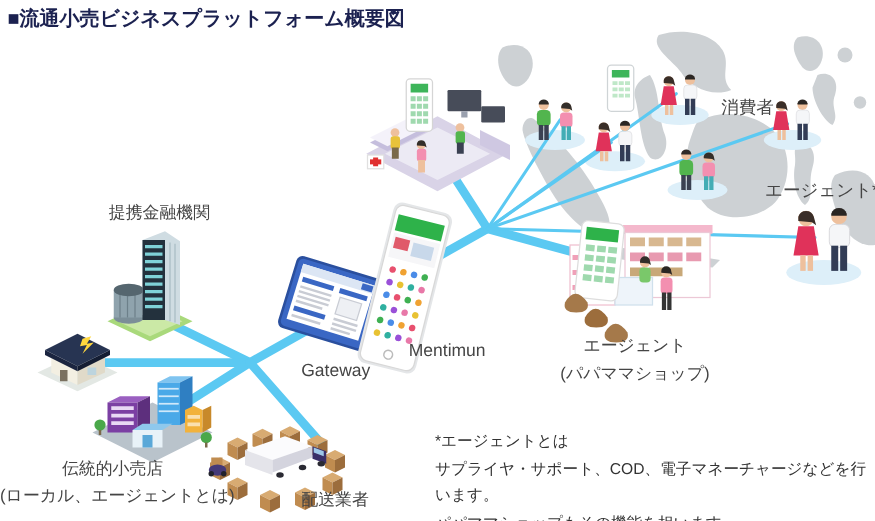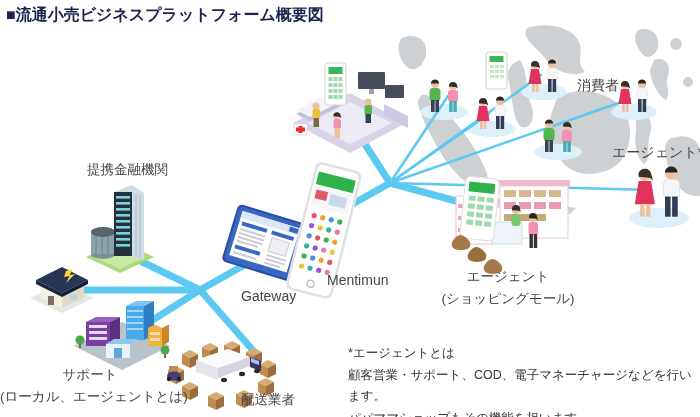--- a/index.html
+++ b/index.html
@@ -443,29 +443,29 @@
 
 <div class="lbl" style="left:7px;top:207px;font-size:14px;line-height:24px;">
 </div>
 
 <div class="lbl" style="left:241px;top:285px;font-size:14px;">Gateway</div>
 
 <div class="lbl" style="left:327px;top:269px;font-size:14px;">Mentimun</div>
 
 <div class="lbl center" style="left:432px;top:266px;width:152px;">
   <div>エージェント</div>
-  <div>(ショッピングモール)</div>
+  <div>(パパママショップ)</div>
 </div>
 
 <div class="lbl center" style="left:0px;top:364px;width:180px;">
-  <div>サポート</div>
+  <div>伝統的小売店</div>
   <div>(ローカル、エージェントとは)</div>
 </div>
 
 <div class="lbl" style="left:241px;top:389px;">配送業者</div>
 
 <div class="footnote">
   <div>*エージェントとは</div>
-  <div>顧客営業・サポート、COD、電子マネーチャージなどを行います。</div>
+  <div>サプライヤ・サポート、COD、電子マネーチャージなどを行います。</div>
   <div>パパママショップもその機能を担います。</div>
 </div>
 
 </div>
 
 </body></html>

